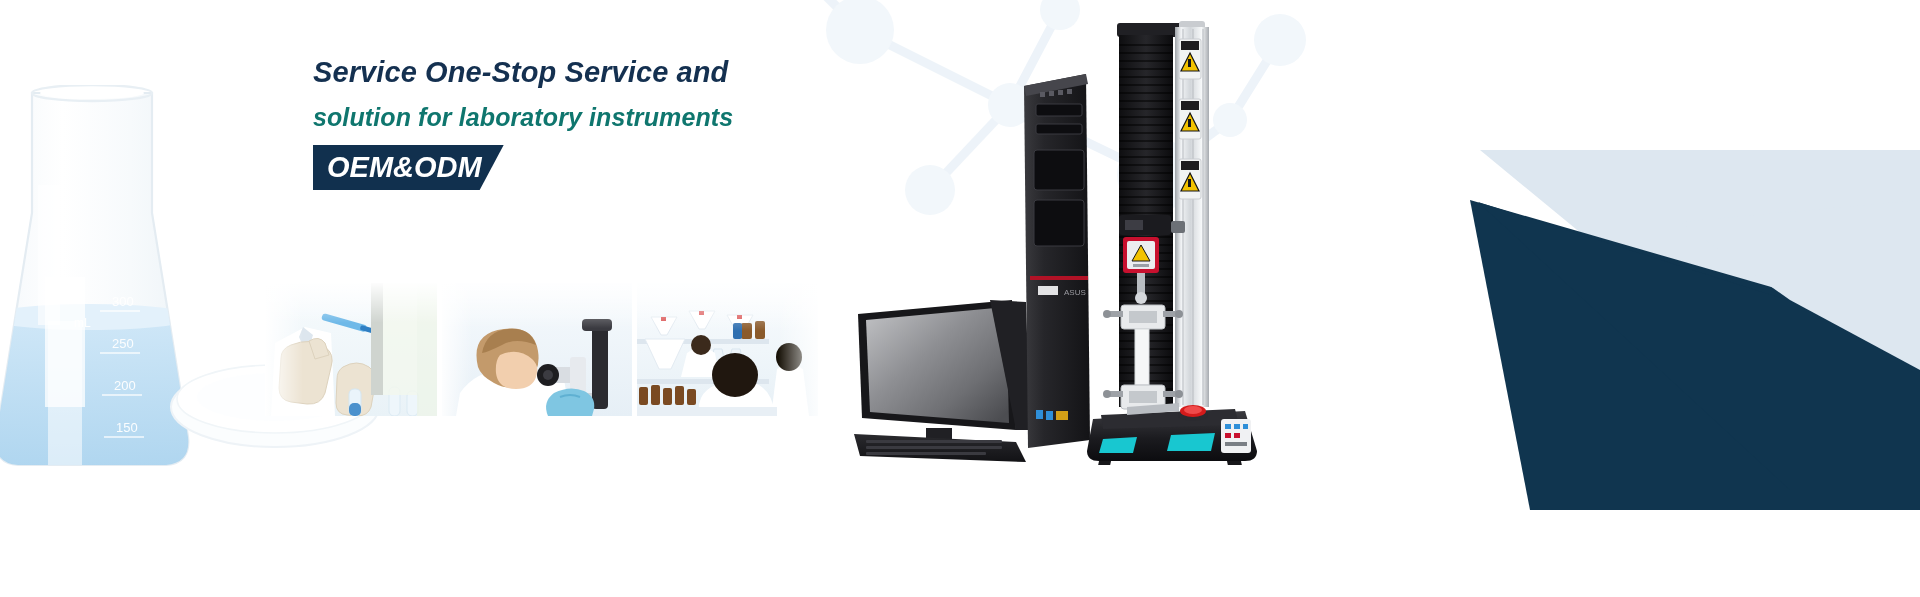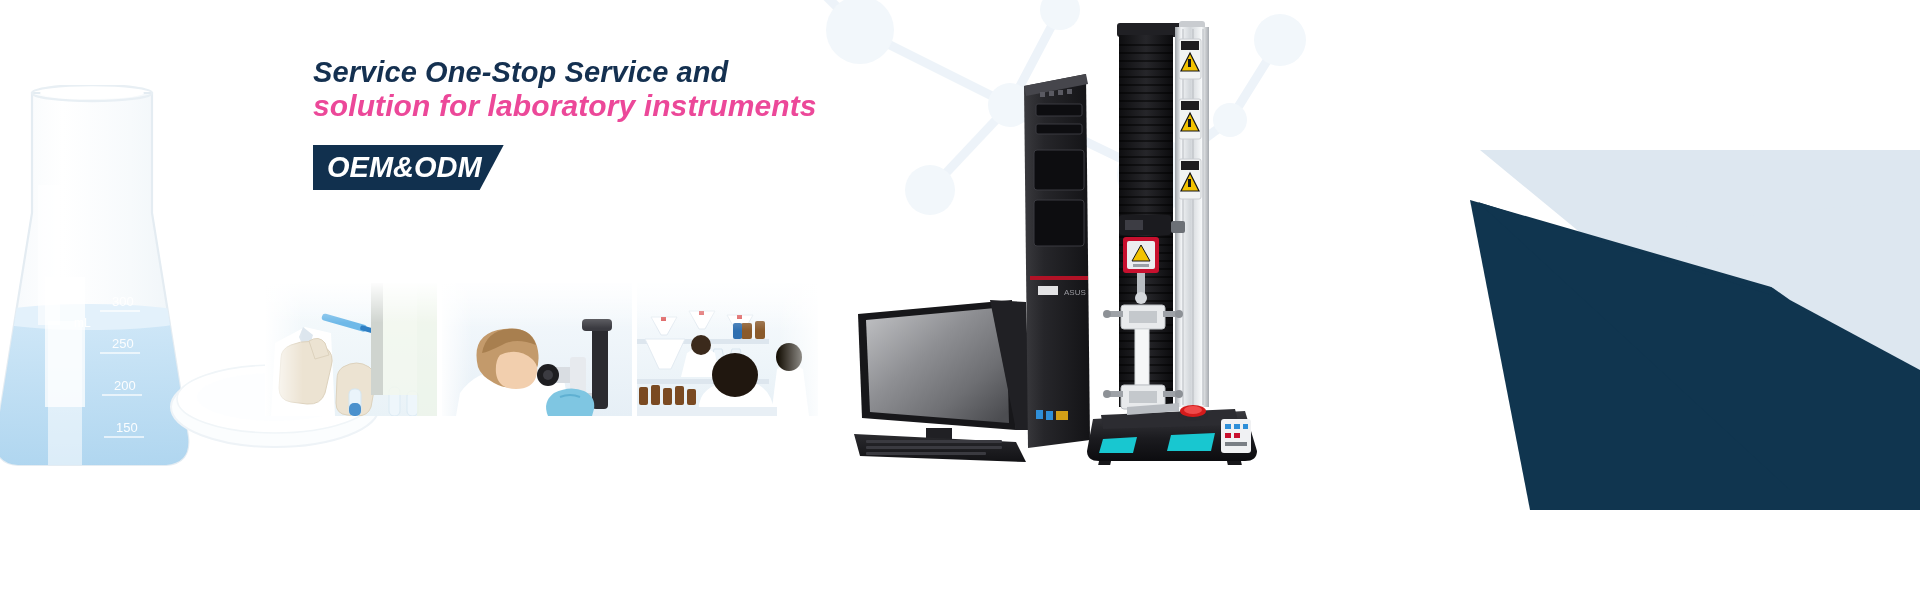--- a/index.html
+++ b/index.html
@@ -28,23 +28,23 @@
   .petri-art { position:absolute; left:168px; top:355px; width:215px; height:95px; }
 
   
   .headline { position:absolute; left:313px; top:58px; width:700px; }
   .line1 {
     font-size:29px; font-style:italic; font-weight:bold;
     color:#143050; letter-spacing:0.1px; white-space:nowrap;
     line-height:1.0;
   }
   .line2 {
-    margin-top:4px;
-    font-size:30px; font-style:italic; font-weight:bold;
-    color:#ec4899; letter-spacing:0.1px; white-space:nowrap;
+    margin-top:18px;
+    font-size:25px; font-style:italic; font-weight:bold;
+    color:#0f766e; letter-spacing:0.1px; white-space:nowrap;
     line-height:1.0;
   }
   .badge-wrap { position:absolute; left:313px; top:145px; height:55px; }
   .badge {
     position:relative; display:inline-block; height:45px;
     background:#11304e; color:#ffffff;
     font-size:29px; font-style:italic; font-weight:bold;
     line-height:45px; padding:0 22px 0 14px; white-space:nowrap;
     clip-path: polygon(0 0, 100% 0, calc(100% - 24px) 100%, 0 100%);
   }

